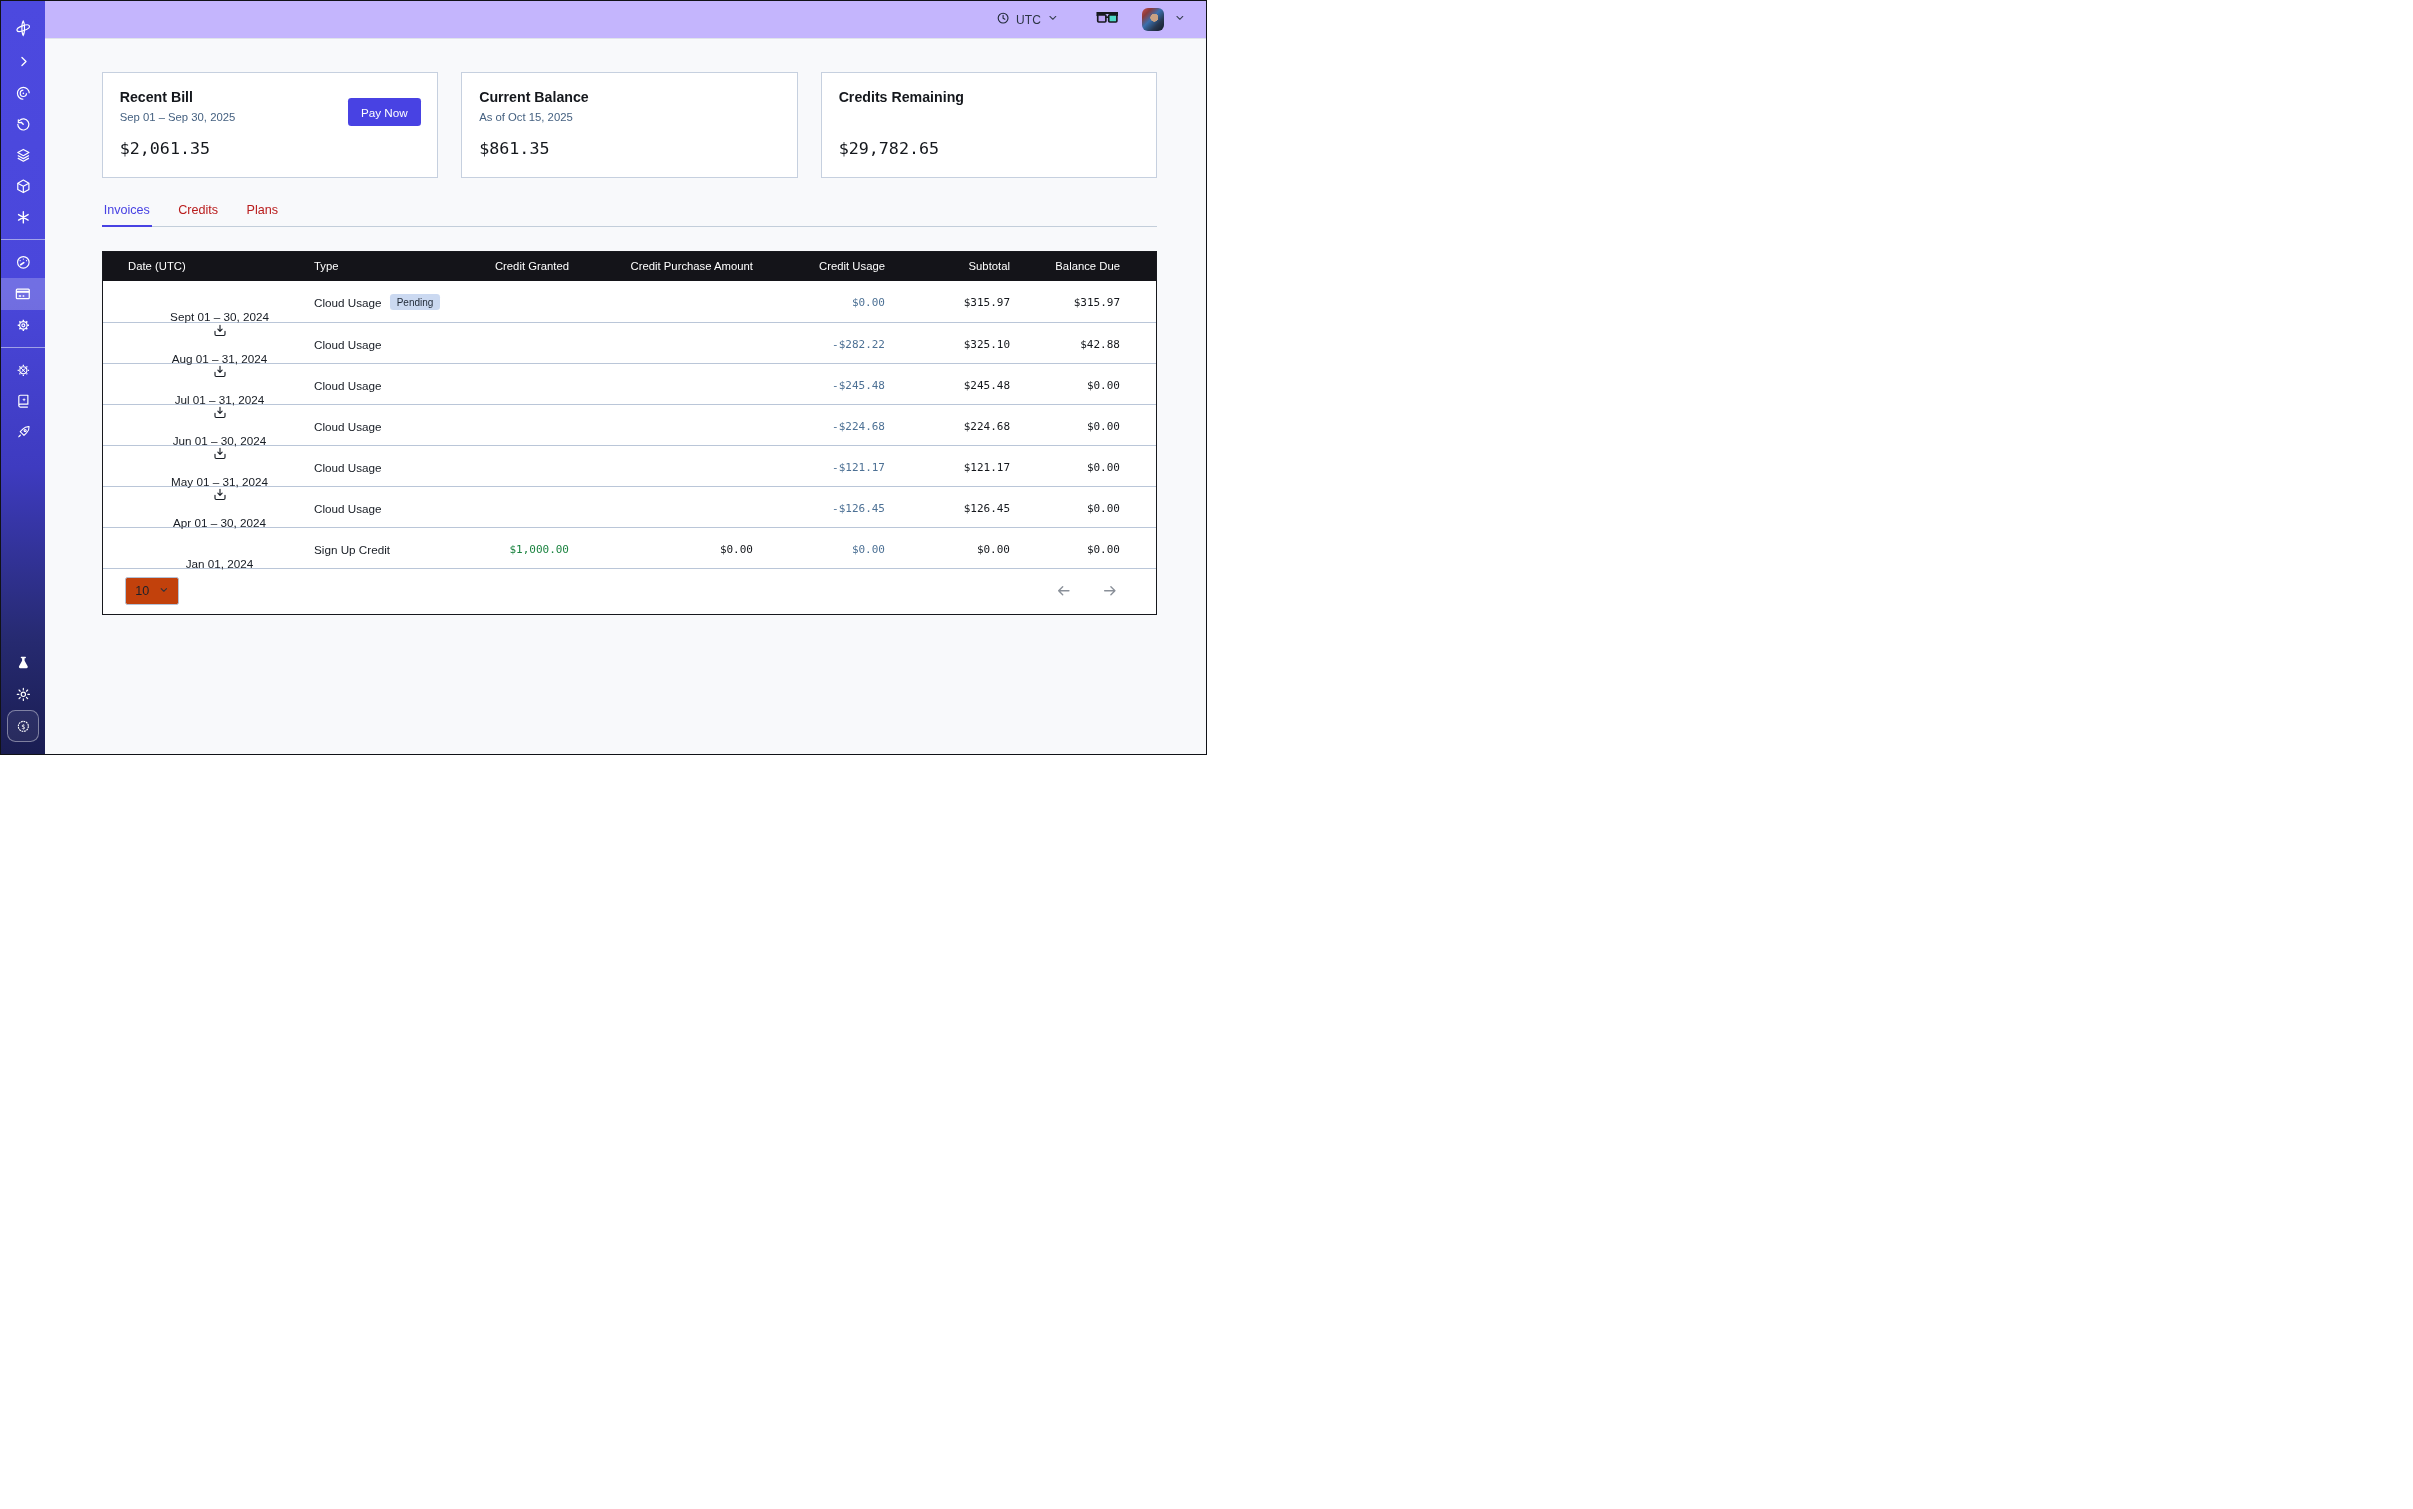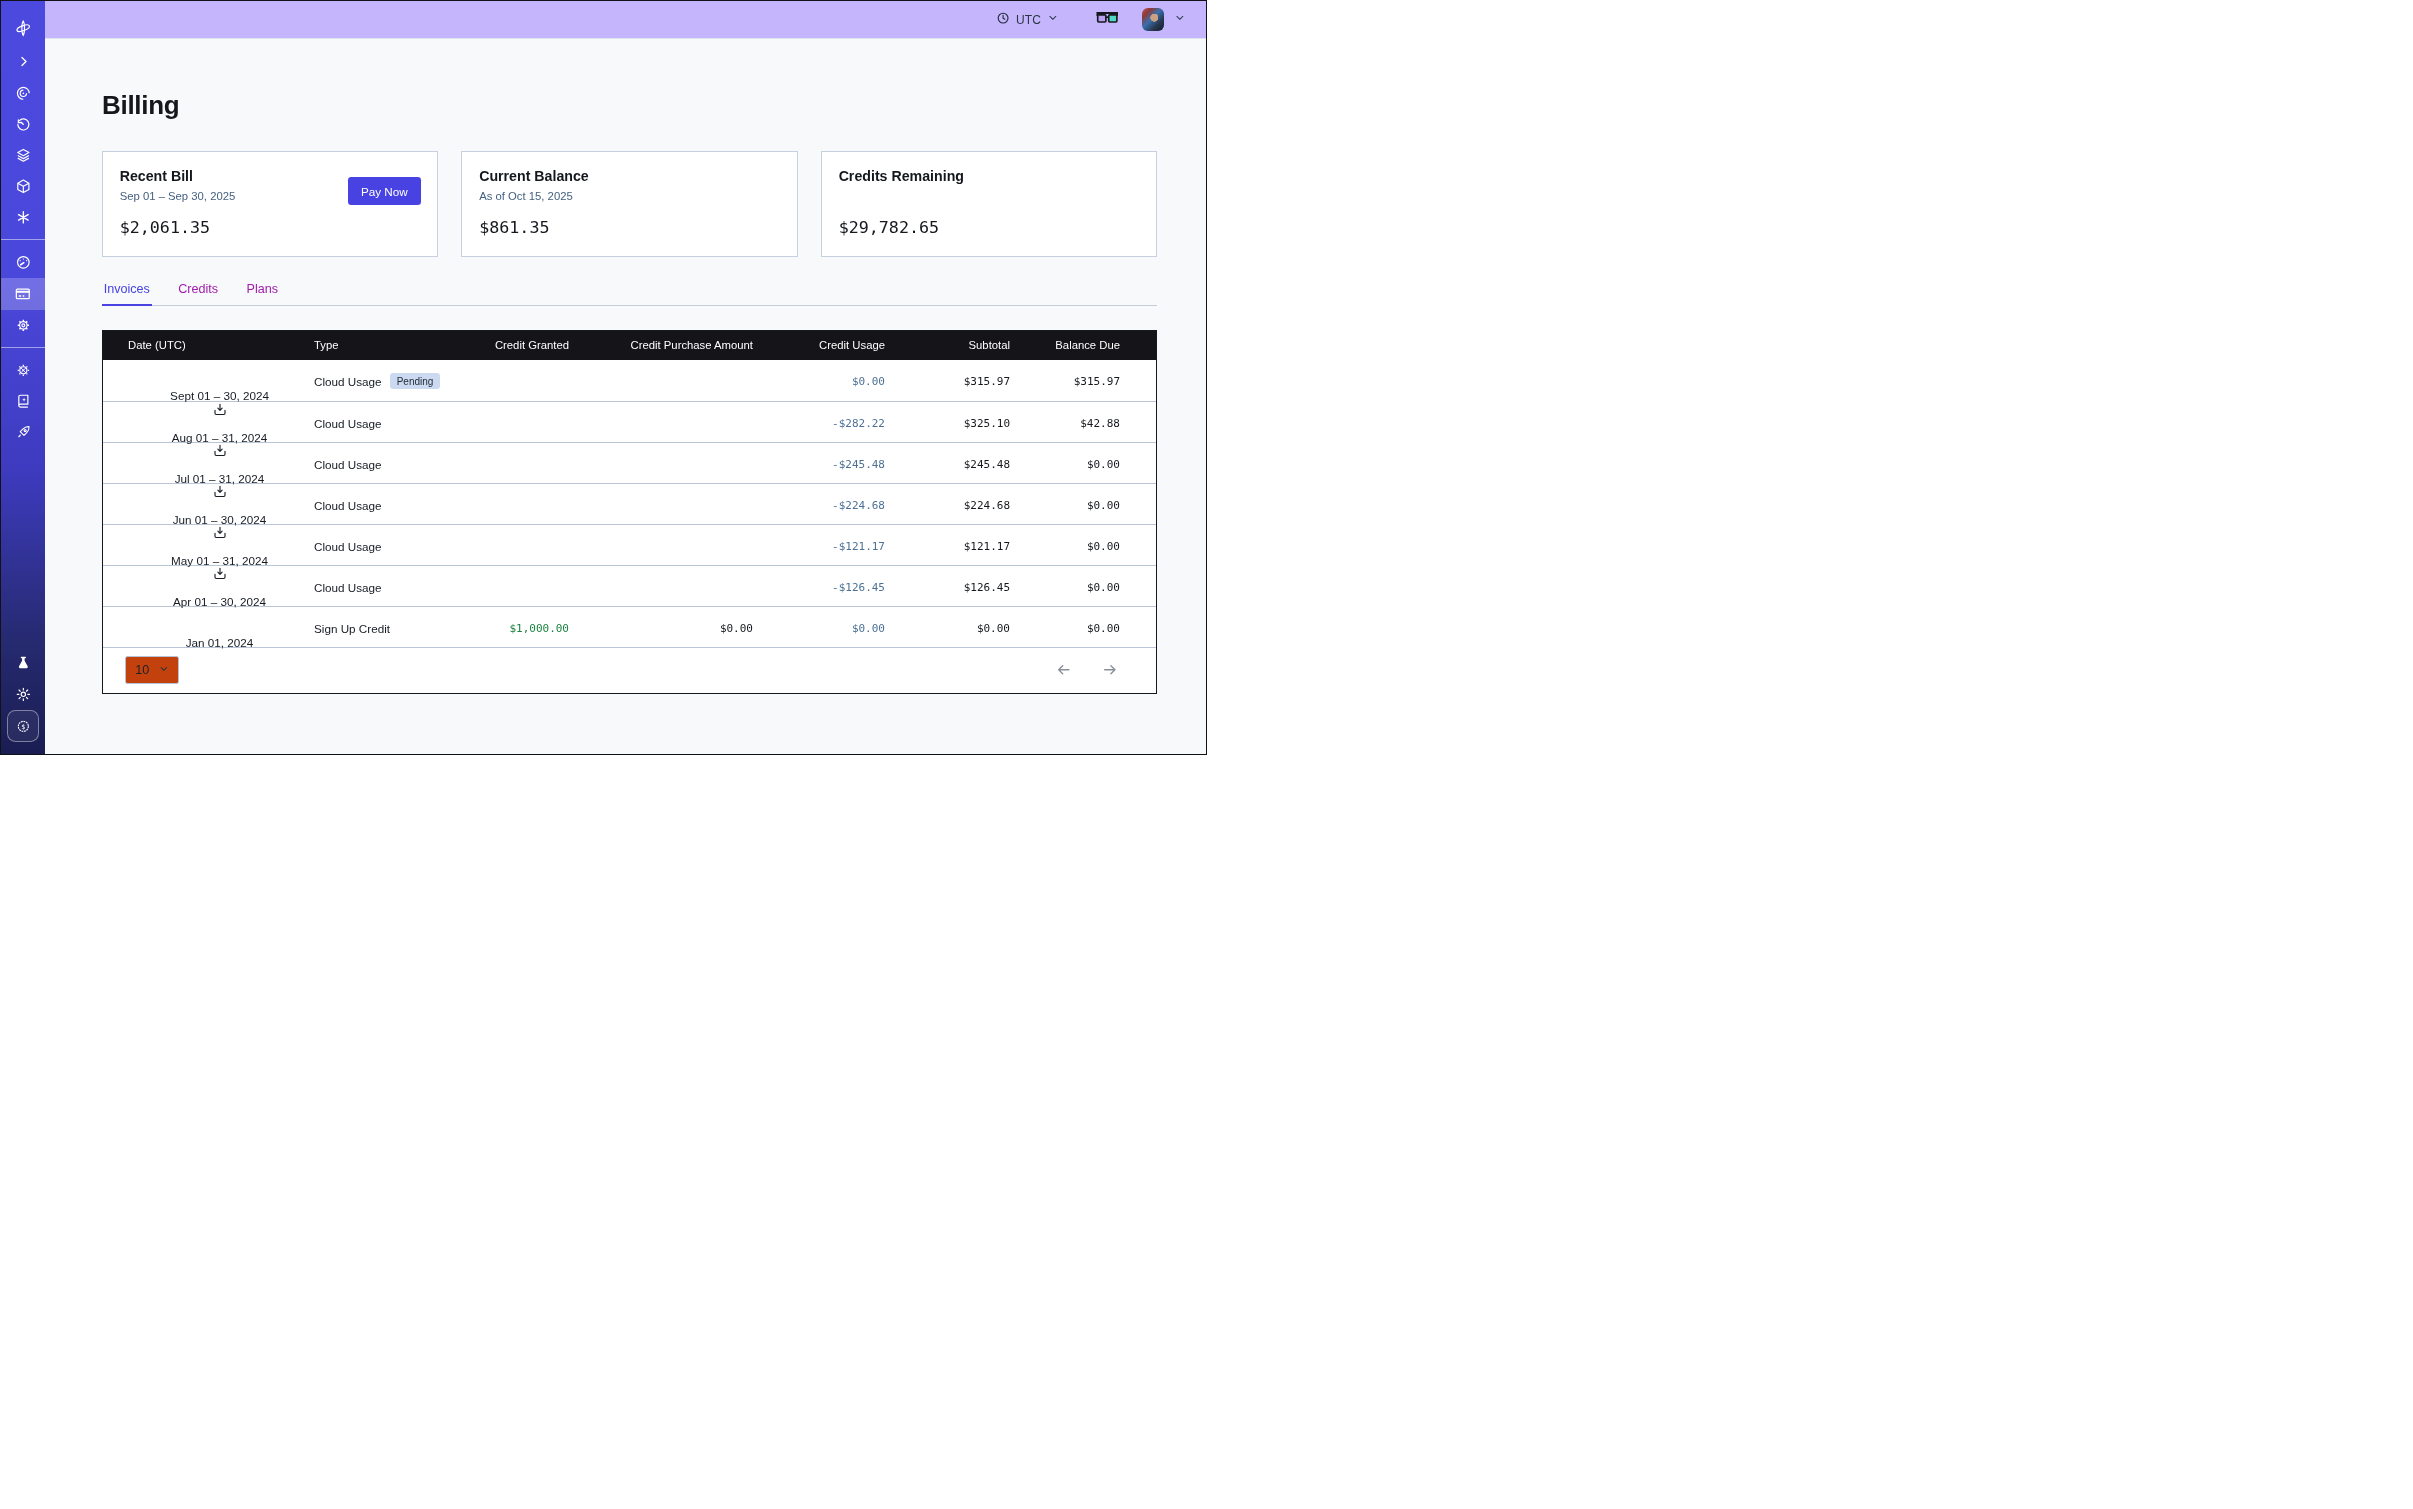--- a/index.html
+++ b/index.html
@@ -68,21 +68,21 @@
   .card-amount { margin-top: 12.6px; font-family: "DejaVu Sans Mono", monospace; font-size: 16.7px; color: #15181d; }
   .paynow-btn {
     position: absolute; top: 25px; right: 16px;
     background: #4842e3; color: #ffffff; border: none; border-radius: 3.3px;
     font-family: "Liberation Sans", sans-serif;
     font-size: 11.7px; font-weight: 500; padding: 7.5px 13.4px; cursor: pointer;
   }
 
   .tabs { margin-top: 25px; display: flex; gap: 25px; border-bottom: 0.8px solid #c3ceda; }
   .tab {
-    font-size: 12.6px; color: #a21caf; padding: 0 1.7px 8.4px 1.7px; cursor: pointer;
+    font-size: 12.6px; color: #b91c1c; padding: 0 1.7px 8.4px 1.7px; cursor: pointer;
     border-bottom: 2.5px solid transparent; margin-bottom: -1.7px;
   }
   .tab.active { color: #4842e3; border-bottom-color: #4842e3; }
 
   
   .table-wrap { margin-top: 24px; border: 1.7px solid #17181d; background: #ffffff; }
   .thead, .trow {
     display: grid;
     grid-template-columns: 211px 163px 92px 184px 132px 125px 110px;
     padding-right: 36px; align-items: center;
@@ -304,21 +304,20 @@
         <div class="avatar"></div>
         <span>
           <svg width="11.7" height="11.7" viewBox="0 0 24 24" fill="none" stroke="#343d4c" stroke-width="2.2" stroke-linecap="round" stroke-linejoin="round">
               <path d="M6 9.2 12 15l6-5.8"></path>
             </svg>
         </span>
       </div>
     </header>
 
     <main class="content">
-      <h1 class="page-title">Billing</h1>
 
       <section class="cards">
         <div class="card">
           <div class="card-title">Recent Bill</div>
           <div class="card-subtitle">Sep 01 – Sep 30, 2025</div>
           <div class="card-amount">$2,061.35</div>
           <button class="paynow-btn">Pay Now</button>
         </div>
         <div class="card">
           <div class="card-title">Current Balance</div>

